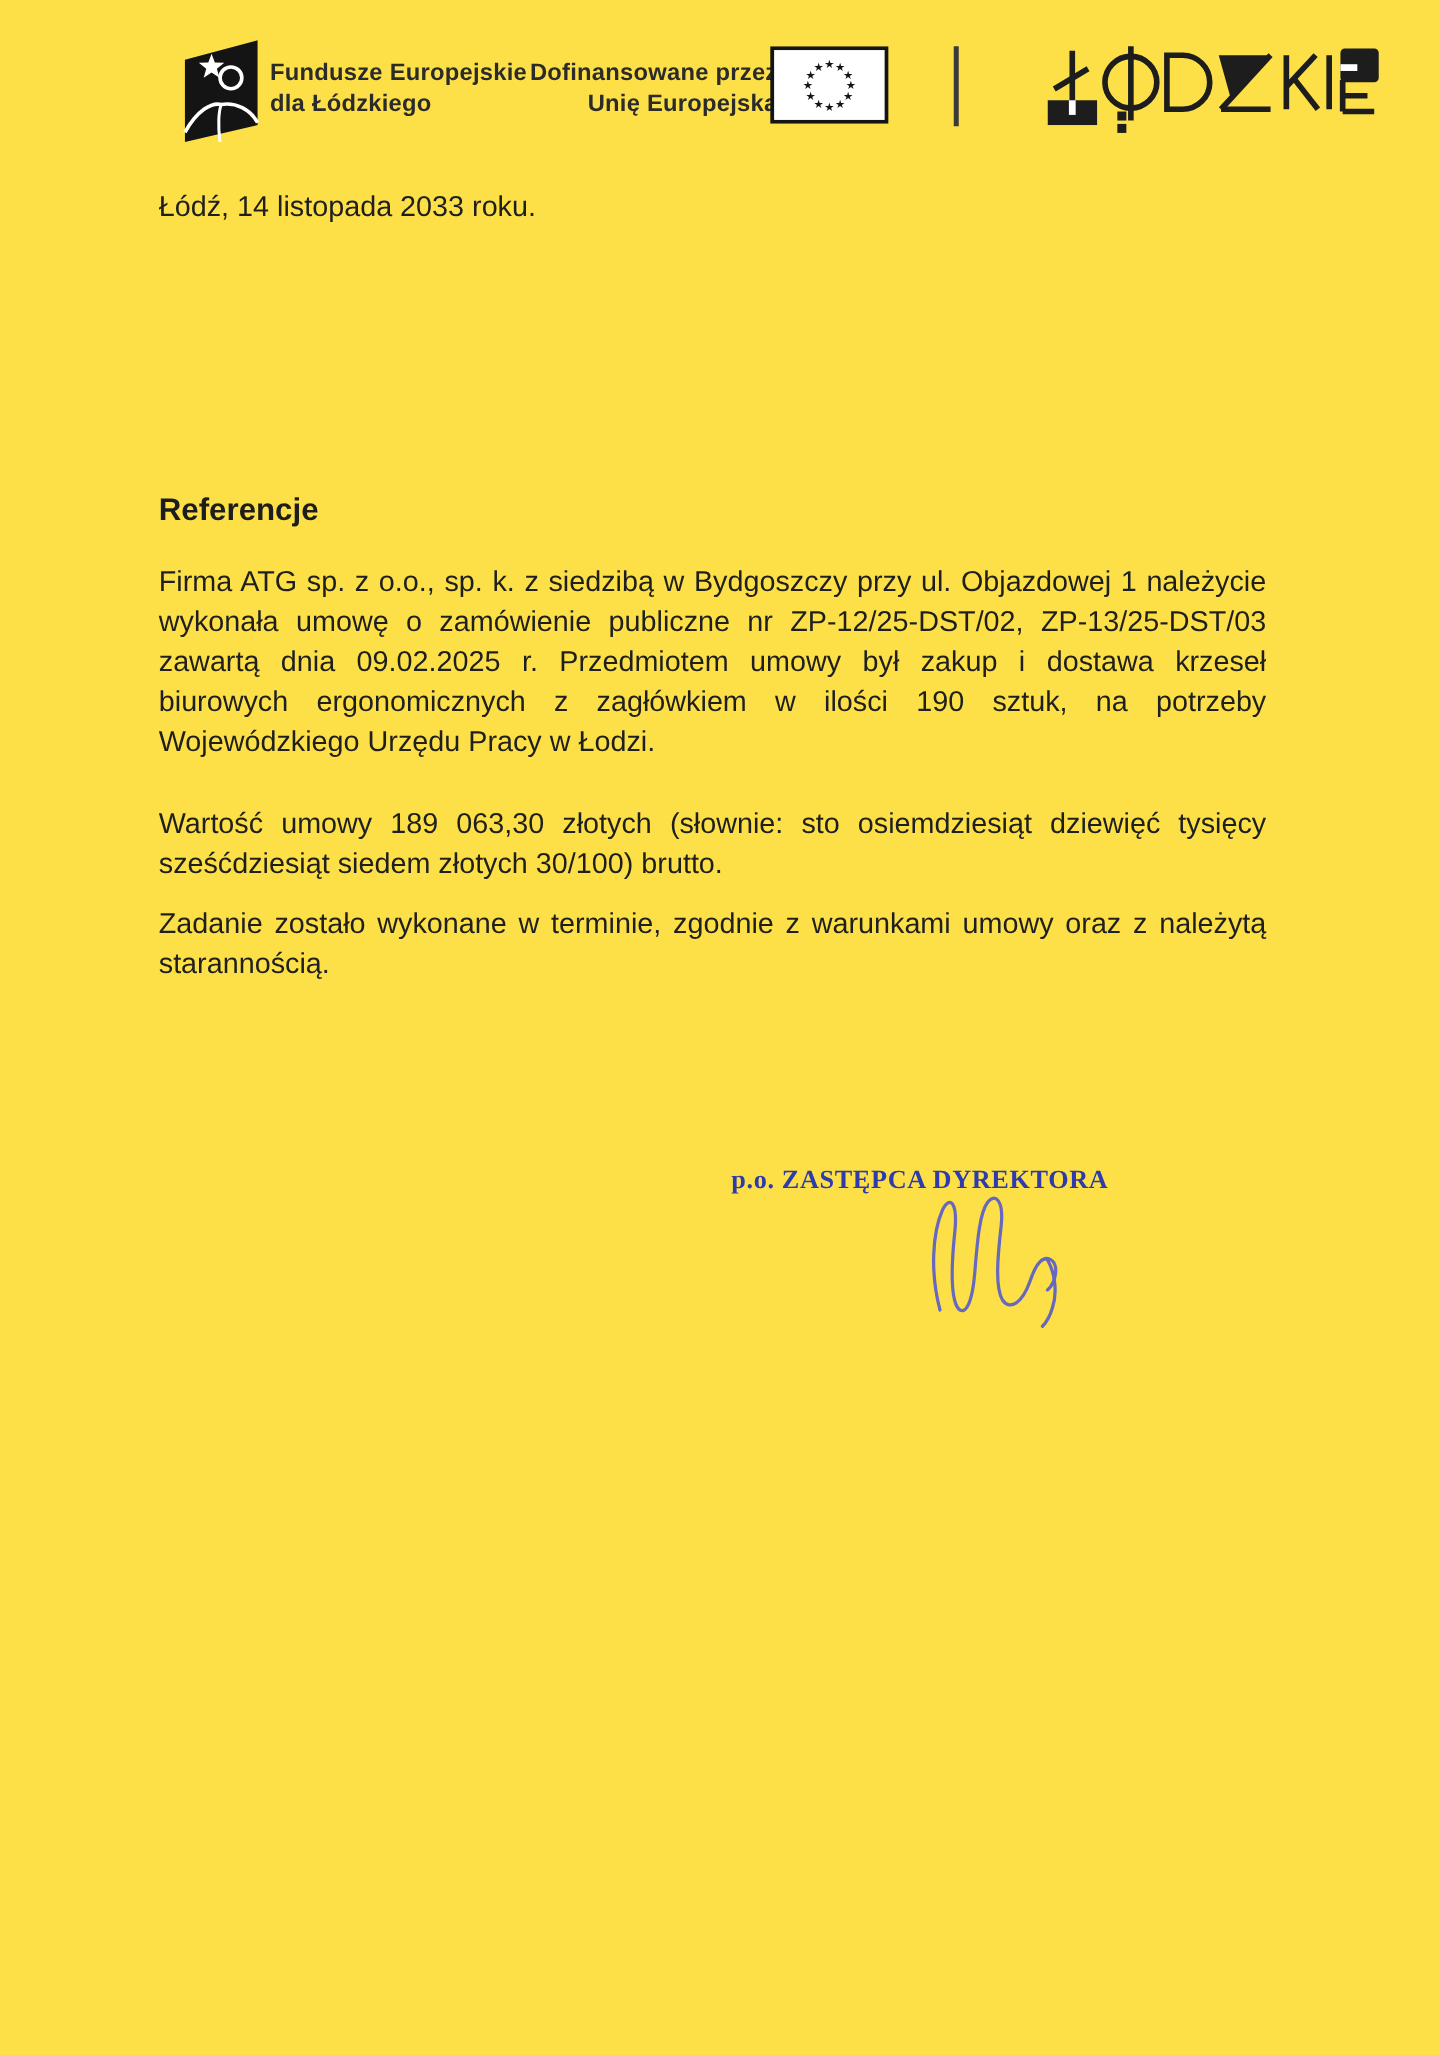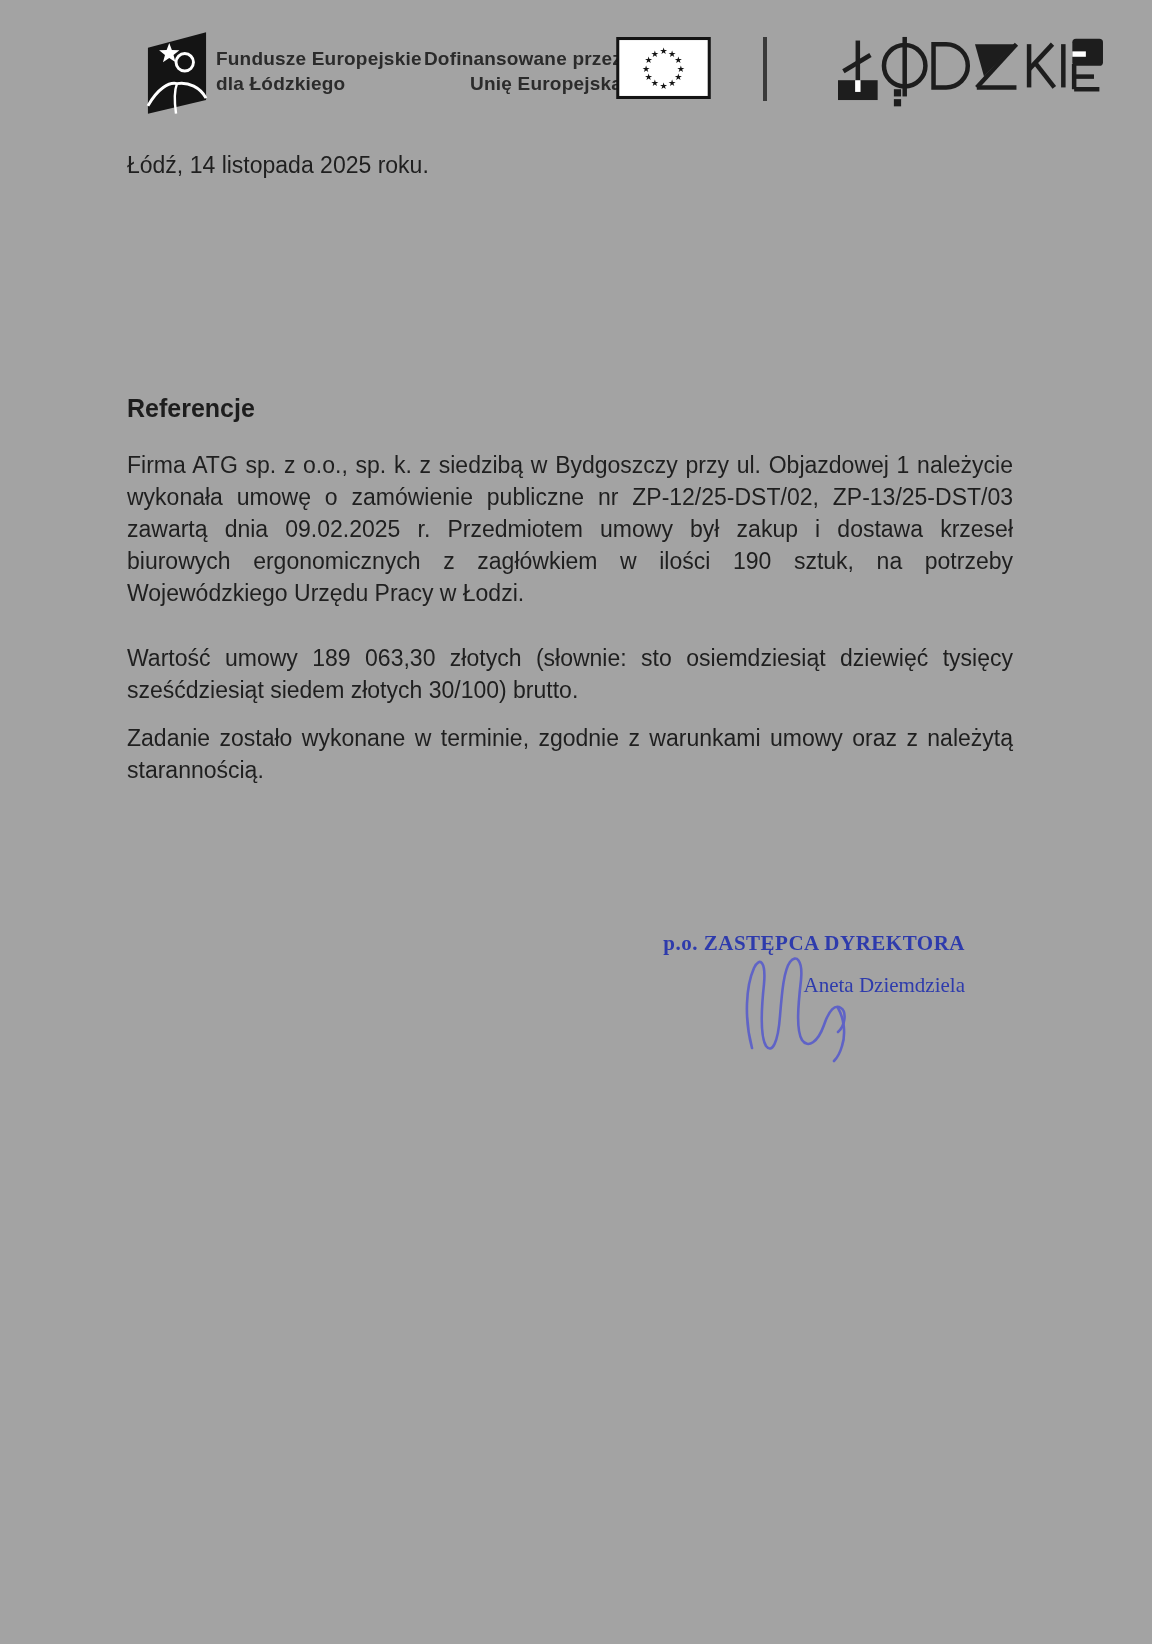--- a/index.html
+++ b/index.html
@@ -1,21 +1,21 @@
 <!DOCTYPE html>
 <html><head>
 <meta charset="utf-8">
 <style>
   * { margin: 0; padding: 0; box-sizing: border-box; }
   html, body { background: #ffffff; }
   .page {
     position: relative;
     width: 1152px;
     height: 1644px;
-    background: #a3a3a3;
+    background: #fde047;
     overflow: hidden;
     font-family: "Liberation Sans", sans-serif;
     color: #1f1f1f;
   }
 
   
   .hdr-flag-logo { position: absolute; left: 146px; top: 28px; width: 62px; height: 86px; }
   .hdr-funds-text {
     position: absolute; left: 216px; top: 46px;
     font-size: 19px; font-weight: bold; color: #2b2b2b; line-height: 25px;
@@ -44,21 +44,21 @@
     position: absolute; left: 127px; top: 449px; width: 886px;
     font-size: 23px; line-height: 32px; color: #1f1f1f;
     text-align: justify;
   }
   .content p.para-1 { margin-bottom: 33px; }
   .content p.para-2 { margin-bottom: 16px; }
 
   
   .sig-block {
     position: absolute; left: 585px; top: 931px; width: 380px;
-    text-align: right;
+    text-align: left;
     font-family: "Liberation Serif", serif;
     color: #2e3bac;
   }
   .sig-role1 { font-size: 21px; font-weight: bold; letter-spacing: 0.5px; line-height: 25px; }
   .sig-role2 { font-size: 21px; line-height: 25px; }
   .sig-name  { font-size: 21px; margin-top: 17px; line-height: 25px; }
   .sig-scribble {
     position: absolute; left: 716px; top: 946px; width: 152px; height: 120px;
     pointer-events: none; z-index: 3;
   }
@@ -137,33 +137,32 @@
       <rect x="62" y="69" width="8" height="8"></rect>
       <polygon points="152,8 196,8 162,44"></polygon>
       <rect x="260" y="2" width="34" height="30" rx="4"></rect>
     </g>
     <g fill="#ffffff">
       <rect x="19" y="48" width="6" height="13"></rect>
       <rect x="260" y="16" width="15" height="6"></rect>
     </g>
   </svg>
 
-  <div class="date-line">Łódź, 14 listopada 2025 roku.</div>
+  <div class="date-line">Łódź, 14 listopada 2033 roku.</div>
 
   <div class="doc-title">Referencje</div>
 
   <div class="content">
     <p class="para-1">Firma ATG sp. z o.o., sp. k. z siedzibą w Bydgoszczy przy ul. Objazdowej 1 należycie wykonała umowę o zamówienie publiczne nr ZP-12/25-DST/02, ZP-13/25-DST/03 zawartą dnia 09.02.2025 r. Przedmiotem umowy był zakup i dostawa krzeseł biurowych ergonomicznych z zagłówkiem w ilości 190 sztuk, na potrzeby Wojewódzkiego Urzędu Pracy w Łodzi.</p>
     <p class="para-2">Wartość umowy 189 063,30 złotych (słownie: sto osiemdziesiąt dziewięć tysięcy sześćdziesiąt siedem złotych 30/100) brutto.</p>
     <p class="para-3">Zadanie zostało wykonane w terminie, zgodnie z warunkami umowy oraz z należytą starannością.</p>
   </div>
 
   <div class="sig-block">
     <div class="sig-role1">p.o. ZASTĘPCA DYREKTORA</div>
-    <div class="sig-name">Aneta Dziemdziela</div>
   </div>
 
   <svg class="sig-scribble" viewBox="0 0 152 120" aria-hidden="true">
     <g stroke="#5a5ec9" stroke-width="2.6" fill="none" stroke-linecap="round" opacity="0.92">
       <path d="M36,102 C28,72 30,40 38,22 C44,10 50,16 48,38 C45,66 44,90 50,100 C56,108 62,97 64,70 C66,45 68,24 74,16 C80,8 87,14 85,34 C82,60 80,84 86,94 C92,103 102,96 108,79 C113,64 119,58 125,62 C131,66 129,80 122,86"></path>
       <path d="M122,62 C128,72 130,88 126,100 C124,107 121,112 118,115"></path>
     </g>
   </svg>
 
 </div>

